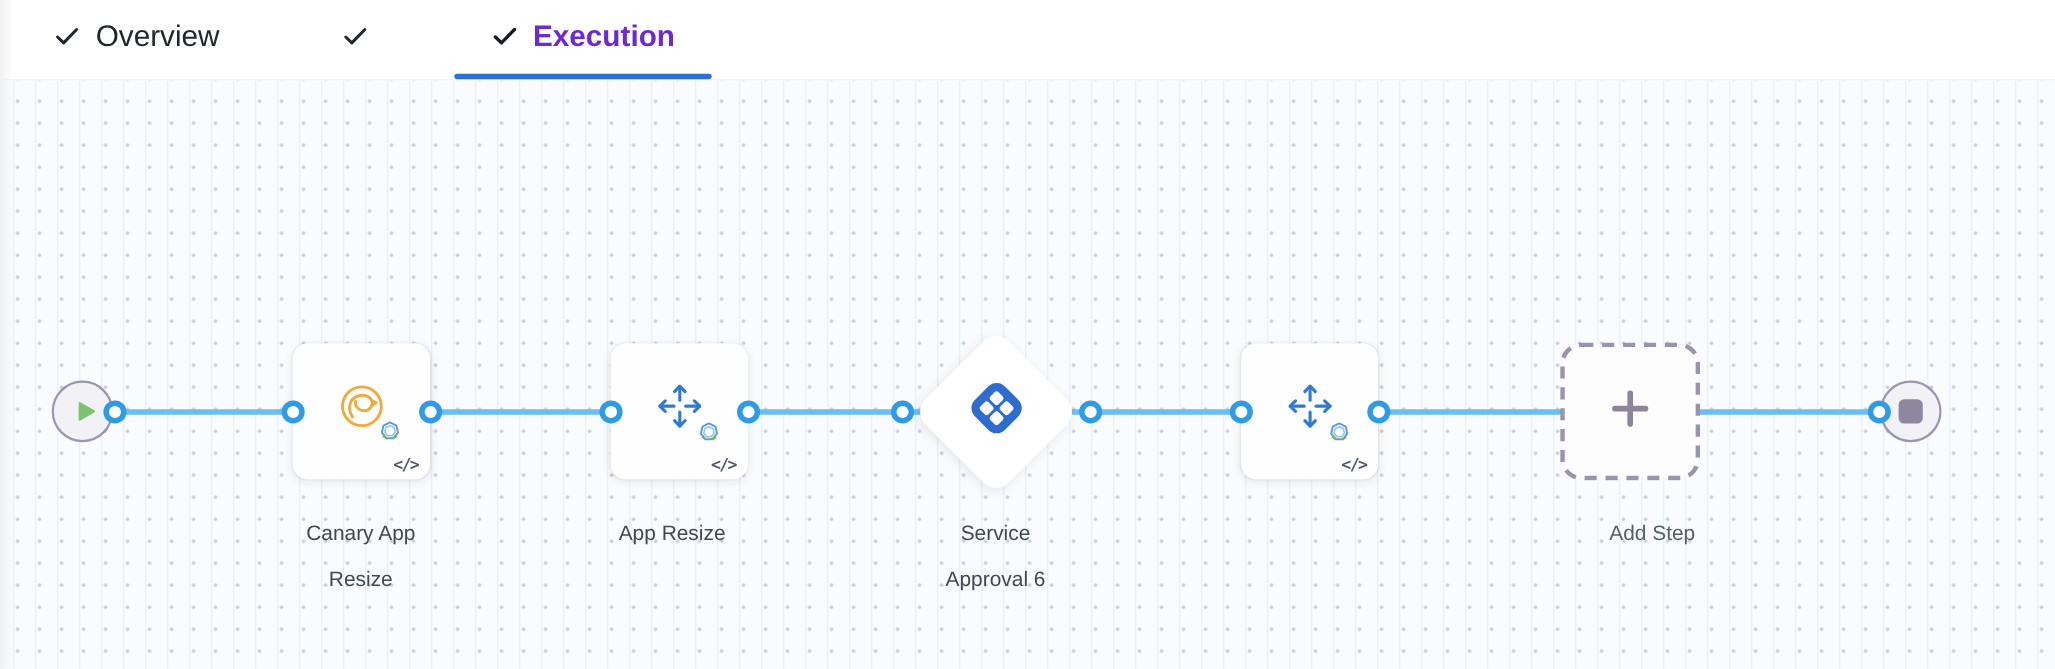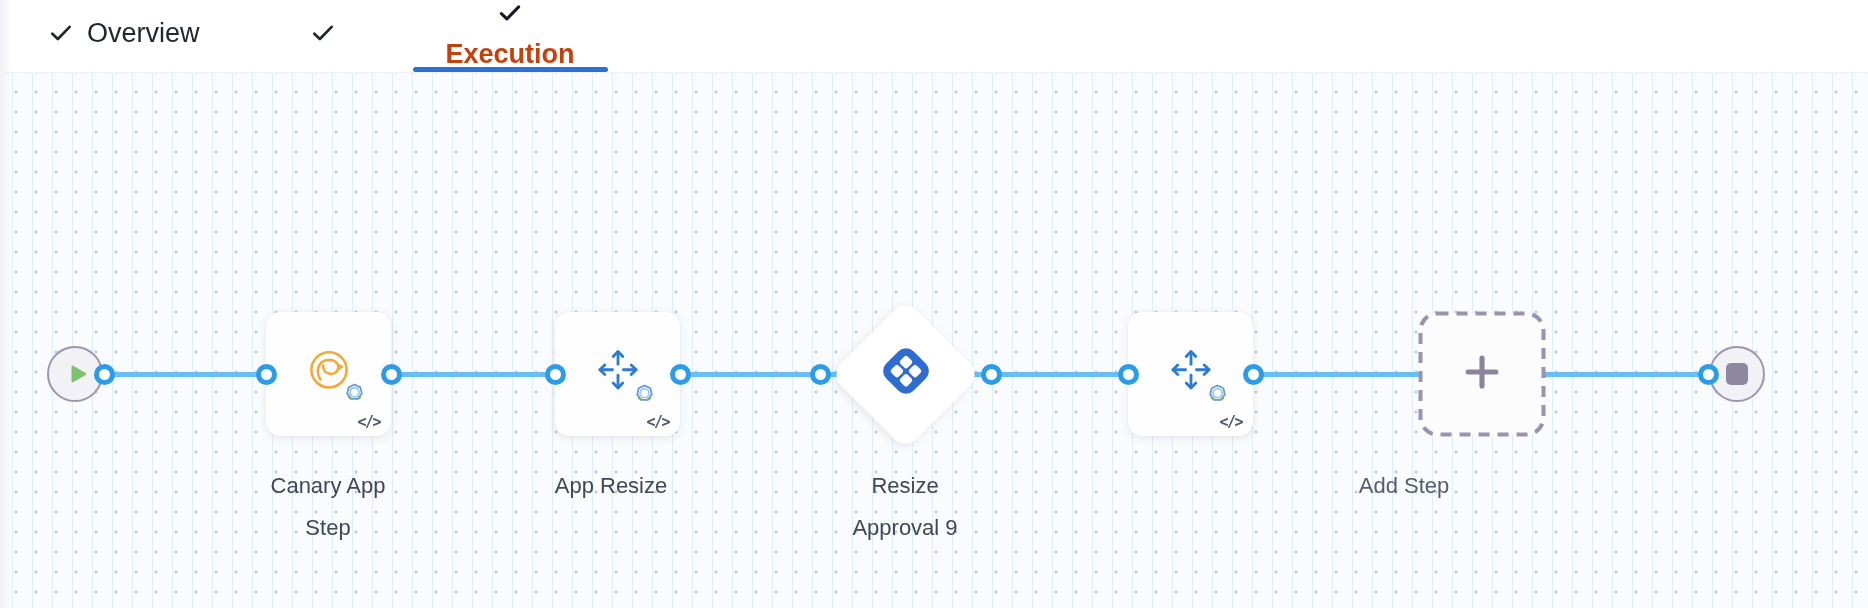--- a/index.html
+++ b/index.html
@@ -15,21 +15,21 @@
     position:absolute;top:0;left:0;width:1868px;height:73px;
     background:#ffffff;border-bottom:1px solid #f0f1f4;
     display:flex;align-items:center;gap:44px;padding-left:15px;
     box-sizing:border-box;z-index:10;
   }
   .tab{
     position:relative;display:flex;align-items:center;gap:13px;
     height:100%;padding:0 33px 6px 33px;box-sizing:border-box;
     font-size:27px;color:#21272f;cursor:pointer;white-space:nowrap;
   }
-  .tab.active{font-weight:700;color:#c2410c;flex-direction:column;}
+  .tab.active{font-weight:700;color:#6d28d9;}
   .tab.active::after{
     content:"";position:absolute;left:0;right:0;bottom:0;height:5px;
     border-radius:3px;background:#2e6fd2;
   }
   .tab .chk{flex:0 0 auto;display:block;}
 
   
   .canvas{
     position:absolute;top:73px;left:0;width:1868px;height:535px;
     background-color:#fafbfc;
@@ -87,21 +87,21 @@
     pointer-events:none;
   }
 
   .add-step{position:absolute;left:1418px;top:238px;width:128px;height:126px;z-index:3;cursor:pointer;}
   .add-step .plus{
     position:absolute;left:50%;top:50%;transform:translate(-50%,-50%);
   }
 
   .node-label{
     position:absolute;top:392px;width:200px;text-align:center;
-    font-size:22px;line-height:42px;color:#3f4854;z-index:2;
+    font-size:19px;line-height:42px;color:#3f4854;z-index:2;
   }
   .node-label span{display:block;}
   .node-label.muted{color:#545d6b;}
 </style>
 </head>
 <body>
 
 <nav class="tabbar">
   <div class="tab">
     <svg class="chk" width="26" height="26" viewBox="0 0 24 24">
@@ -234,28 +234,28 @@
       </svg>
     </span>
   </div>
 
   <div class="terminal" style="left:1709px">
     <div class="stop-square"></div>
   </div>
 
   <div class="node-label" style="left:228px">
     <span>Canary App</span>
-    <span>Step</span>
+    <span>Resize</span>
   </div>
   <div class="node-label" style="left:511px">
     <span>App Resize</span>
   </div>
   <div class="node-label" style="left:805px">
-    <span>Resize</span>
-    <span>Approval 9</span>
-  </div>
-  <div class="node-label muted" style="left:1304px">
+    <span>Service</span>
+    <span>Approval 6</span>
+  </div>
+  <div class="node-label muted" style="left:1402px">
     <span>Add Step</span>
   </div>
 
 </div>
 
 <div class="edge-gutter"></div>
 
 </body></html>

